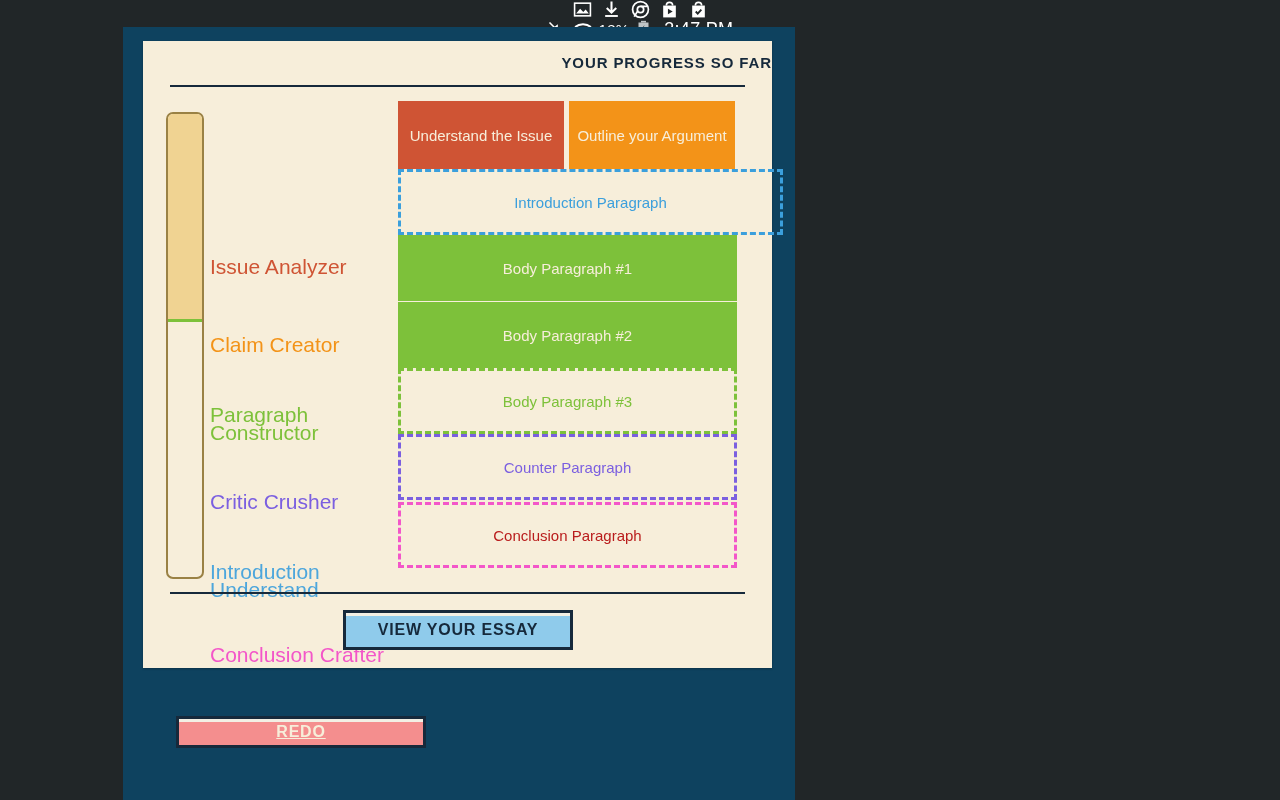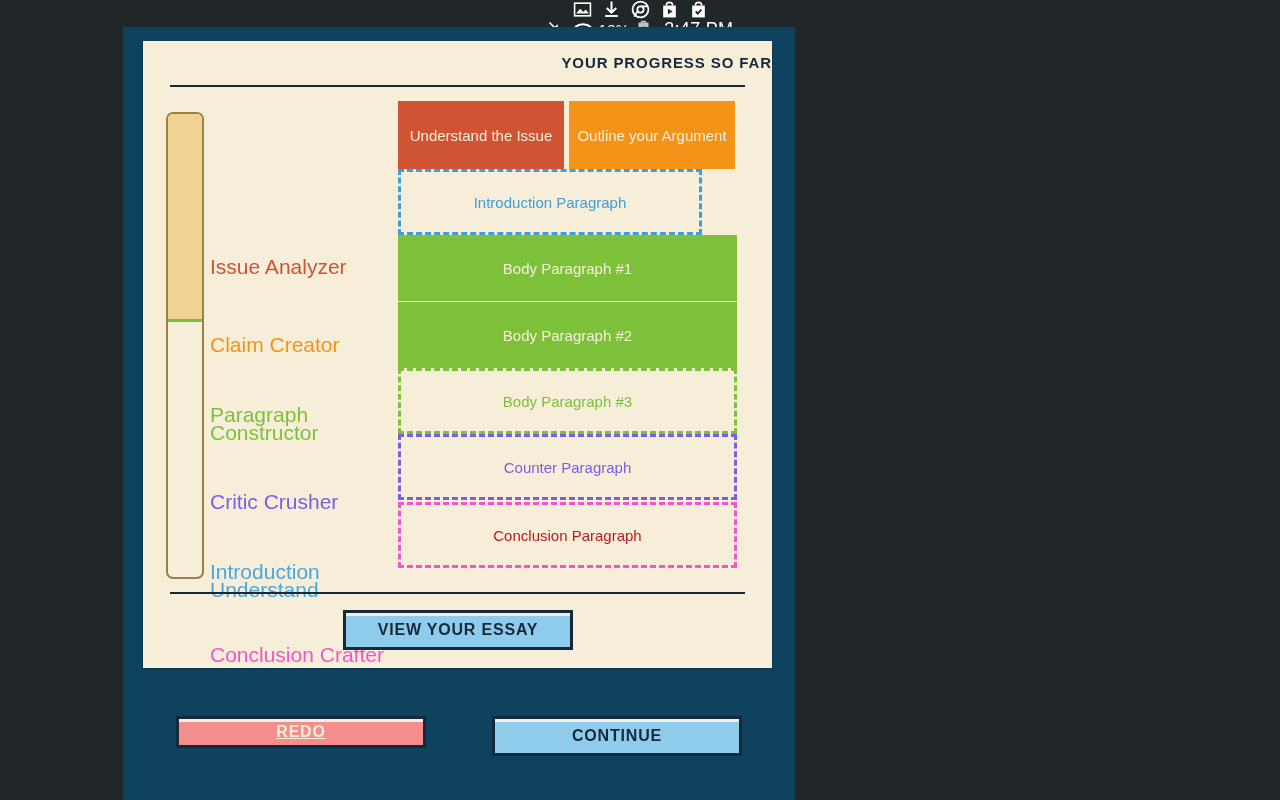--- a/index.html
+++ b/index.html
@@ -204,34 +204,33 @@
 Constructor</div>
           <div class="stage-label" style="top: 381px; color: rgb(123, 95, 224);">Critic Crusher</div>
           <div class="stage-label" style="top: 451px; color: rgb(77, 166, 220);">Introduction
 Understand</div>
           <div class="stage-label" style="top: 534px; color: rgb(243, 86, 201);">Conclusion Crafter</div>
         </div>
 
       <div id="blocks">
           <div class="blk solid" style="left: 0px; top: 0px; width: 166px; height: 68px; background: rgb(207, 84, 52);">Understand the Issue</div>
           <div class="blk solid" style="left: 171px; top: 0px; width: 166px; height: 68px; background: rgb(243, 147, 24);">Outline your Argument</div>
-          <div class="blk dashed" style="left: 0px; top: 68px; width: 304px; height: 66px; border: 3px dashed rgb(59, 159, 220); color: rgb(59, 159, 220);">Introduction Paragraph</div>
+          <div class="blk dashed" style="left: 0px; top: 68px; width: 385px; height: 66px; border: 3px dashed rgb(59, 159, 220); color: rgb(59, 159, 220);">Introduction Paragraph</div>
           <div class="blk solid" style="left: 0px; top: 134px; width: 339px; height: 66px; background: rgb(125, 193, 58);">Body Paragraph #1</div>
           <div class="blk solid" style="left: 0px; top: 201px; width: 339px; height: 66px; background: rgb(125, 193, 58);">Body Paragraph #2</div>
           <div class="blk dashed" style="left: 0px; top: 267px; width: 339px; height: 66px; border: 3px dashed rgb(125, 193, 58); color: rgb(125, 193, 58);">Body Paragraph #3</div>
           <div class="blk dashed" style="left: 0px; top: 333px; width: 339px; height: 66px; border: 3px dashed rgb(123, 95, 224); color: rgb(123, 95, 224);">Counter Paragraph</div>
           <div class="blk dashed" style="left: 0px; top: 401px; width: 339px; height: 66px; border: 3px dashed rgb(243, 86, 201); color: #b91c1c;">Conclusion Paragraph</div>
         </div>
 
     </div>
 
     <div id="card-footer">
       <div class="hr2"></div>
       <div style="position:relative;height:74px;">
         <div class="btn" id="view-essay-btn">VIEW YOUR ESSAY</div>
       </div>
     </div>
   </div>
 
   <div class="btn" id="redo-btn">REDO</div>
-  <div class="btn" id="continue-btn">CONTINUE</div>
 
 </div>
 
 </body></html>

